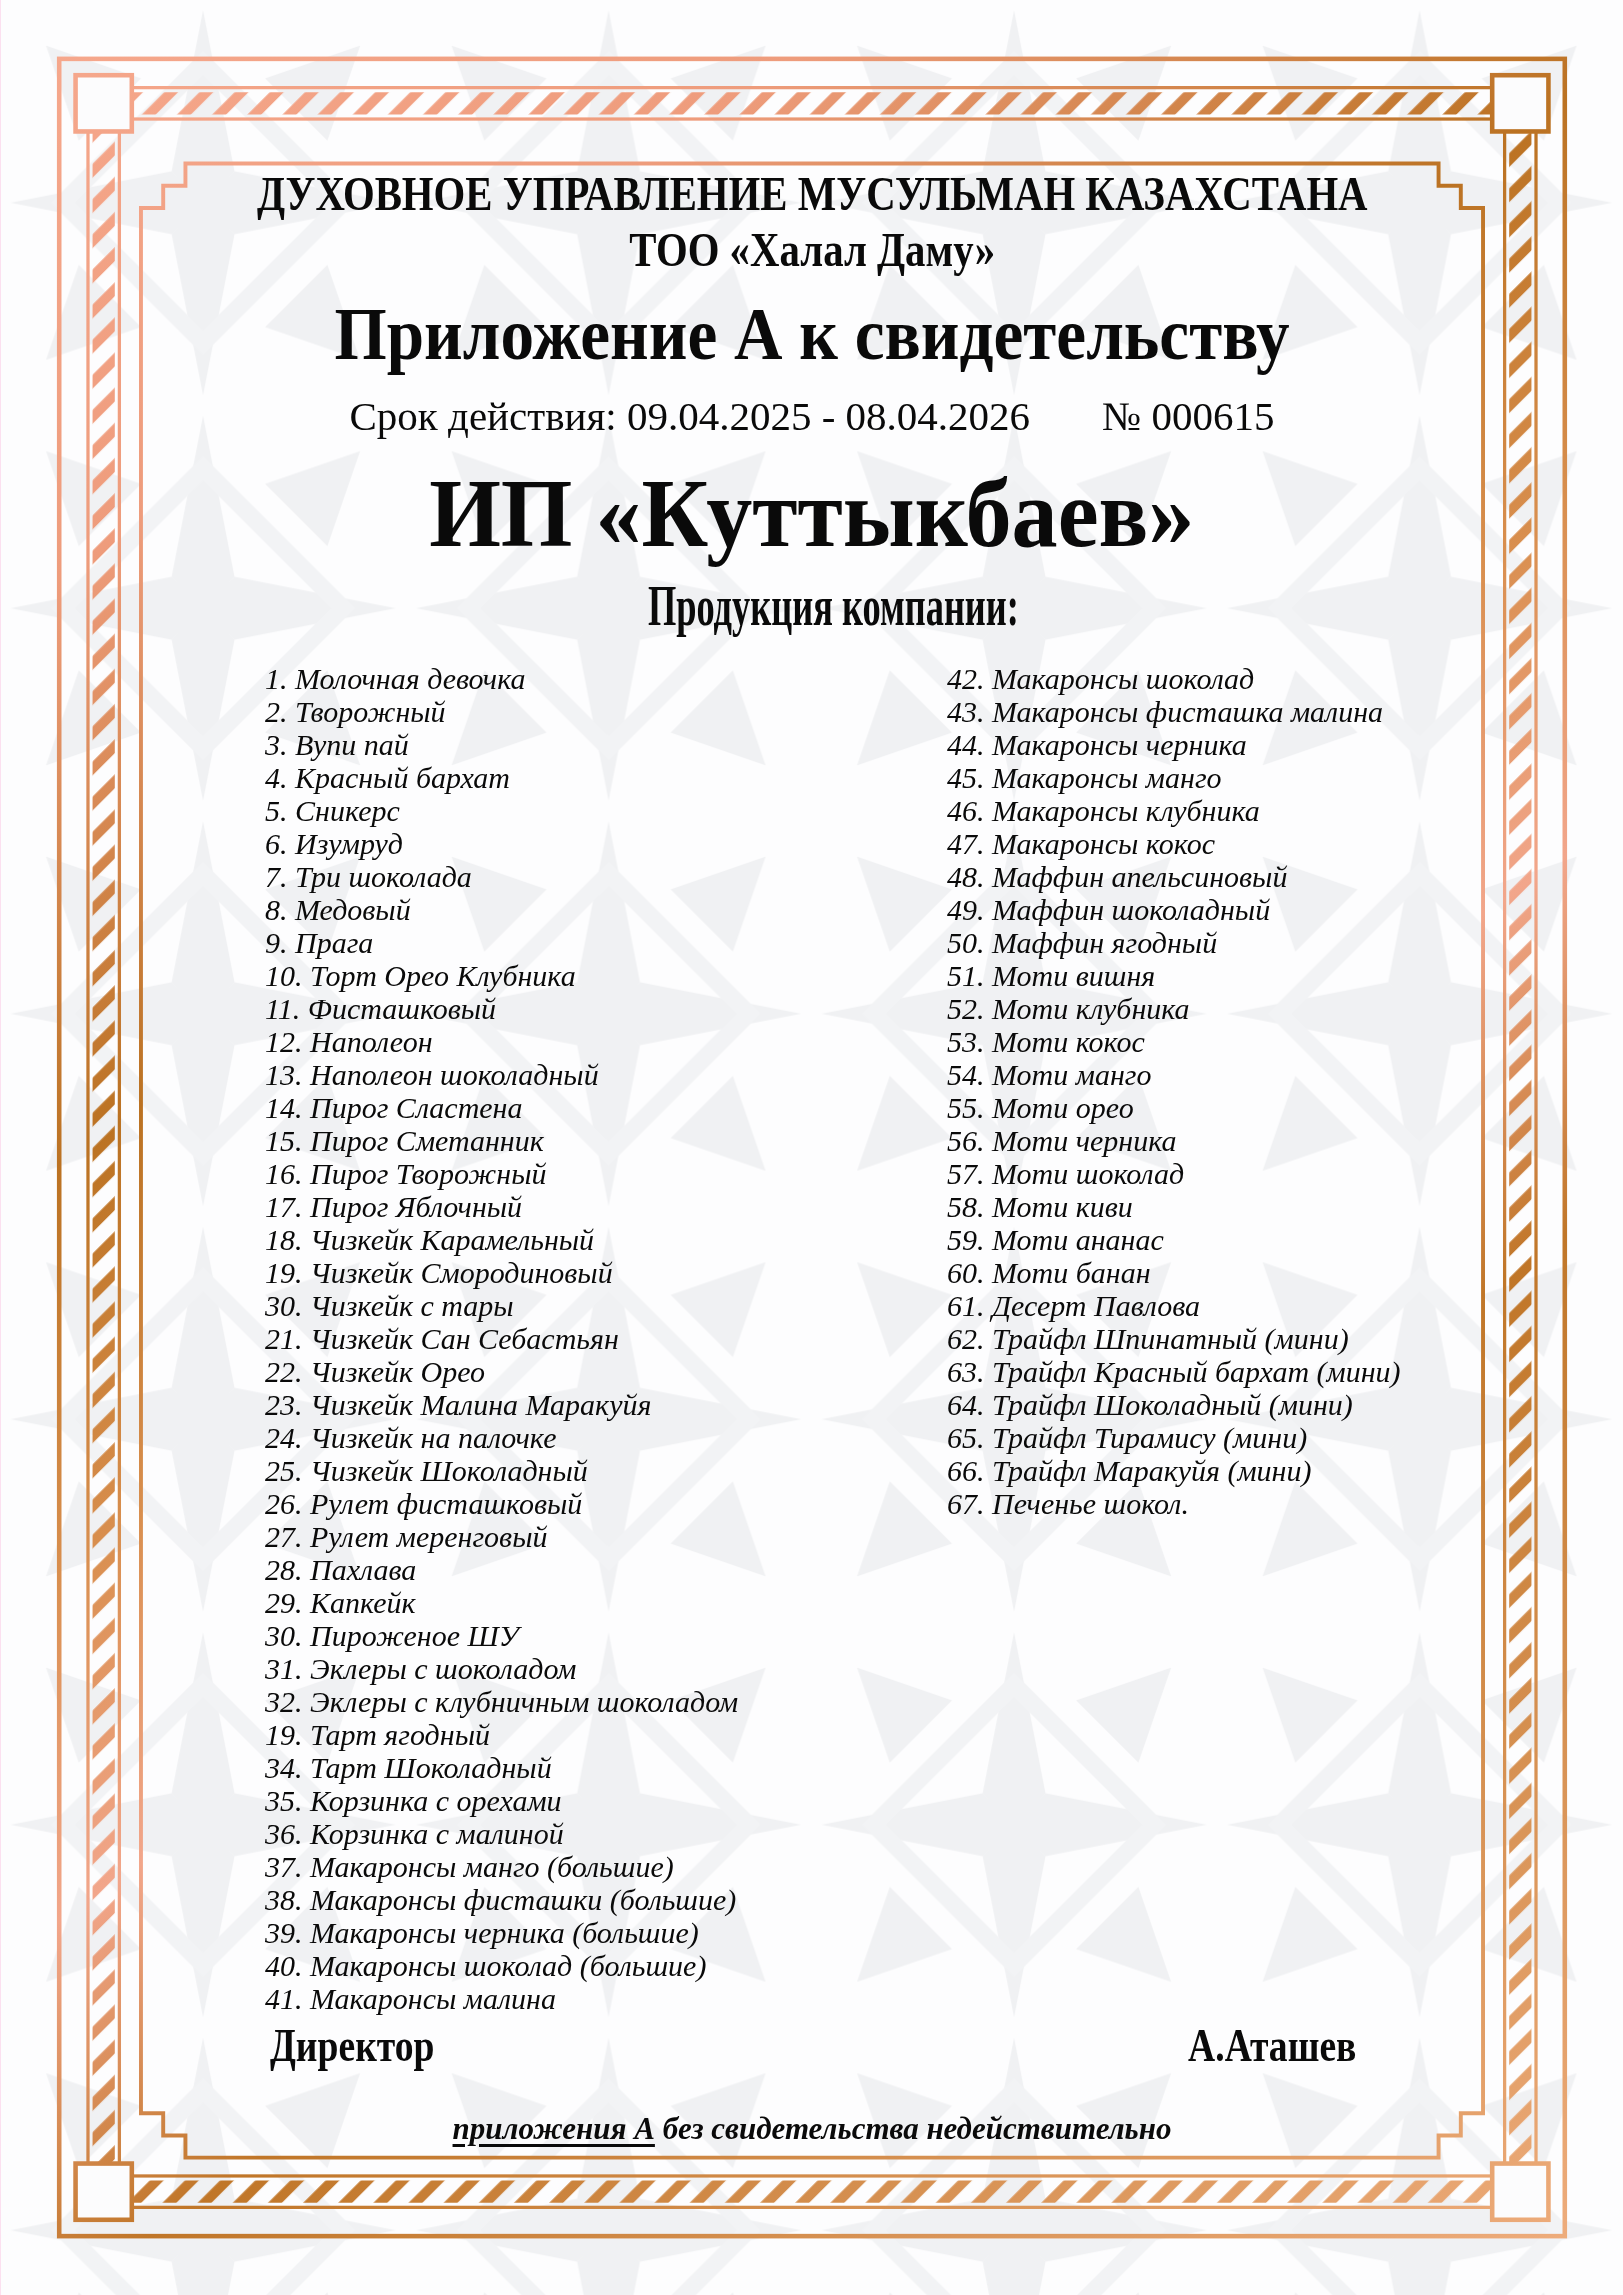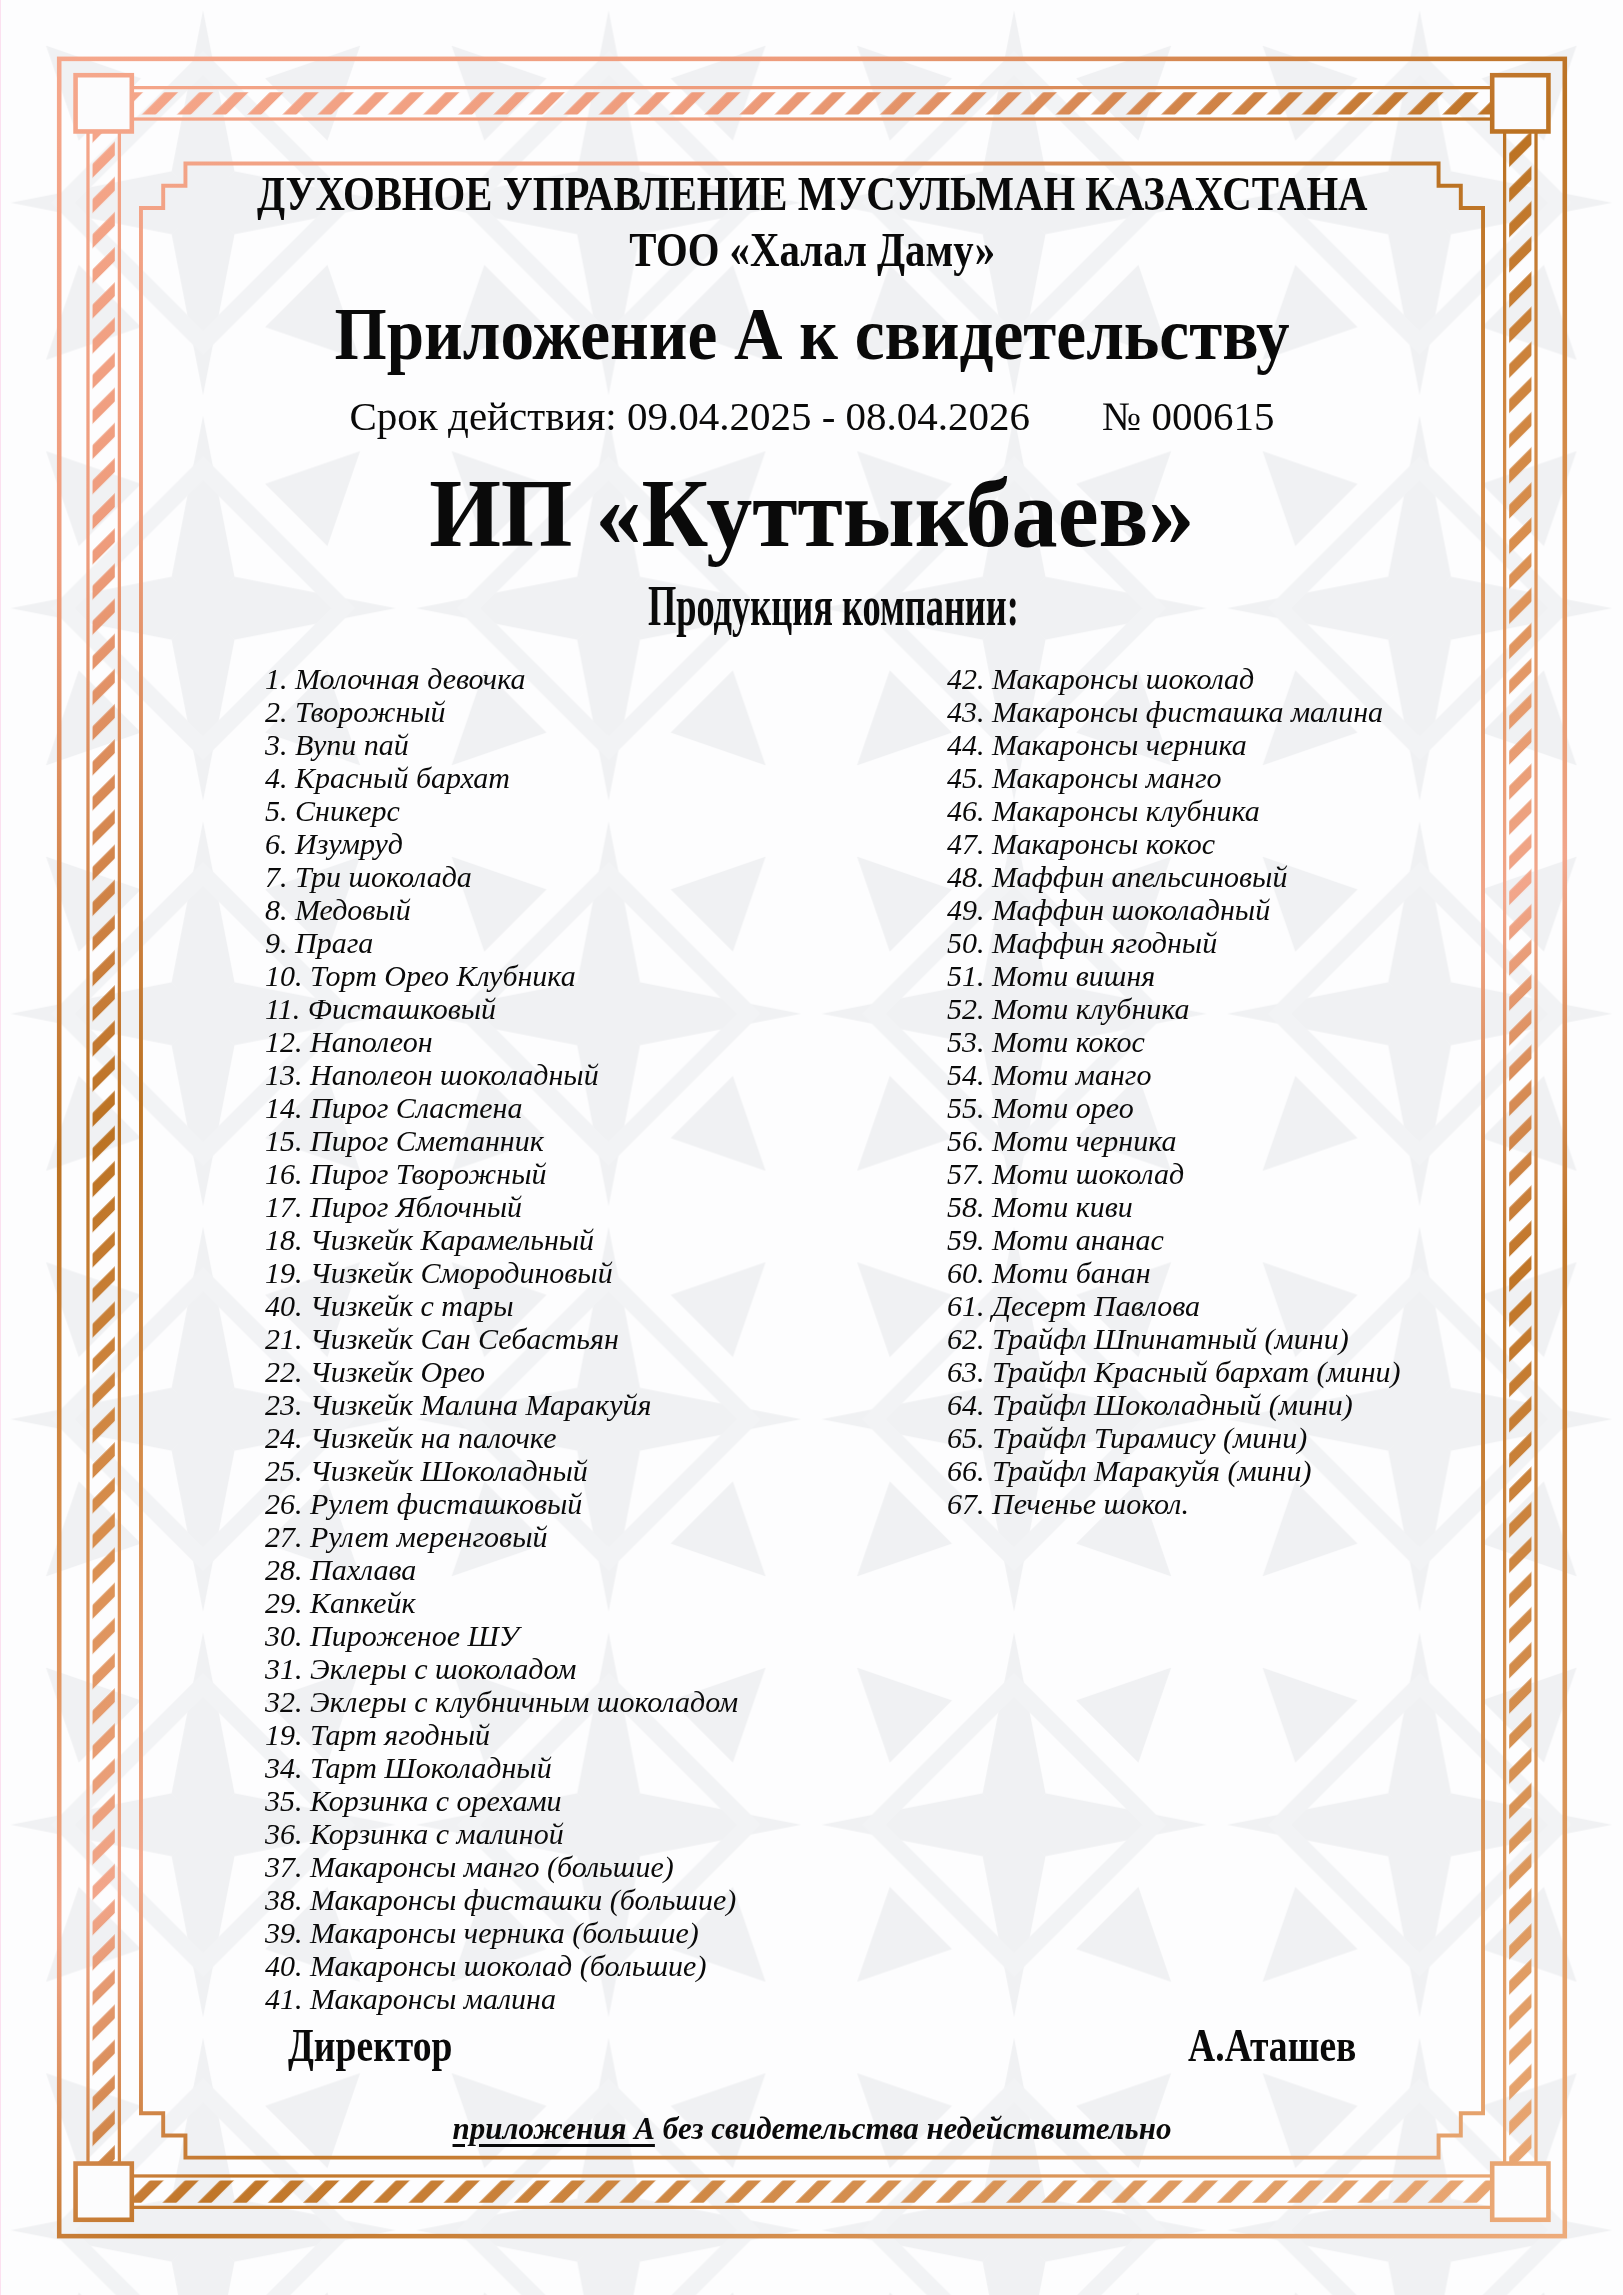--- a/index.html
+++ b/index.html
@@ -36,21 +36,21 @@
     font-style:italic;font-size:30px;line-height:33px;
     white-space:nowrap;
     margin-top:16px;
   }
   .col1{left:265px;}
   .col2{left:947px;}
   .item{height:33px;}
   .sig-row{
     position:absolute;top:2019px;left:270px;right:268px;
     display:flex;justify-content:space-between;align-items:flex-start;
-    font-size:47px;font-weight:bold;line-height:52px;white-space:nowrap;margin-left:18px;
+    font-size:47px;font-weight:bold;line-height:52px;white-space:nowrap;
   }
   .sig-row .cx-l{display:inline-block;transform:scaleX(.8);transform-origin:left center;}
   .sig-row .cx-r{display:inline-block;transform:scaleX(.8);transform-origin:right center;}
   .footer-note{
     top:2110px;font-size:31px;font-weight:bold;font-style:italic;line-height:37px;
   }
   .footer-note u{
     text-decoration:underline;text-decoration-thickness:2.6px;text-underline-offset:4.6px;
   }
 </style>
@@ -156,21 +156,21 @@
         <div class="item">10. Торт Орео Клубника</div>
         <div class="item">11. Фисташковый</div>
         <div class="item">12. Наполеон</div>
         <div class="item">13. Наполеон шоколадный</div>
         <div class="item">14. Пирог Сластена</div>
         <div class="item">15. Пирог Сметанник</div>
         <div class="item">16. Пирог Творожный</div>
         <div class="item">17. Пирог Яблочный</div>
         <div class="item">18. Чизкейк Карамельный</div>
         <div class="item">19. Чизкейк Смородиновый</div>
-        <div class="item">40. Чизкейк с тары</div>
+        <div class="item">30. Чизкейк с тары</div>
         <div class="item">21. Чизкейк Сан Себастьян</div>
         <div class="item">22. Чизкейк Орео</div>
         <div class="item">23. Чизкейк Малина Маракуйя</div>
         <div class="item">24. Чизкейк на палочке</div>
         <div class="item">25. Чизкейк Шоколадный</div>
         <div class="item">26. Рулет фисташковый</div>
         <div class="item">27. Рулет меренговый</div>
         <div class="item">28. Пахлава</div>
         <div class="item">29. Капкейк</div>
         <div class="item">30. Пироженое ШУ</div>

